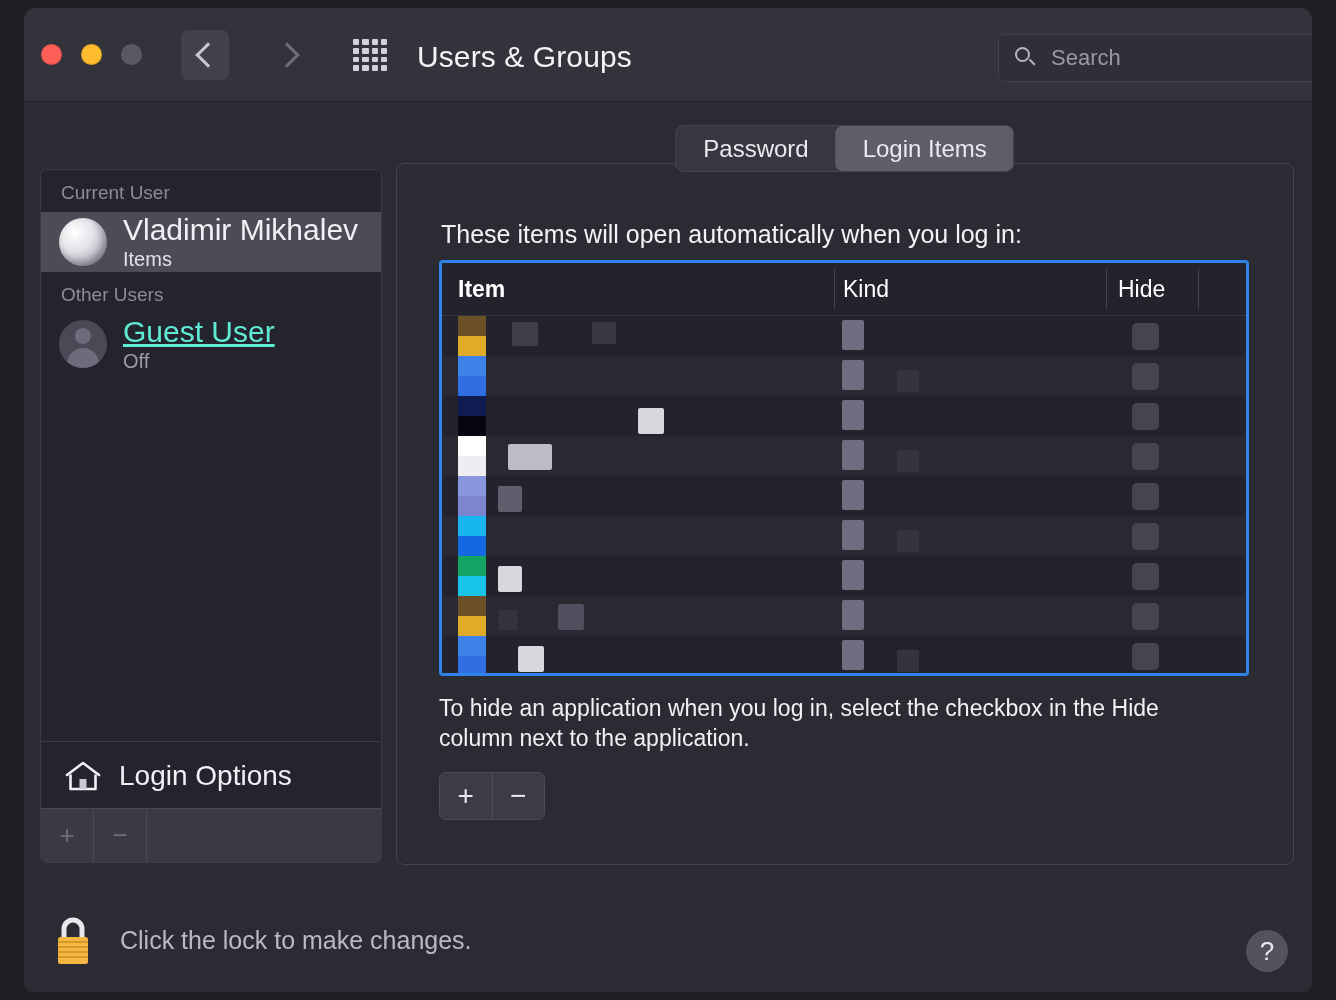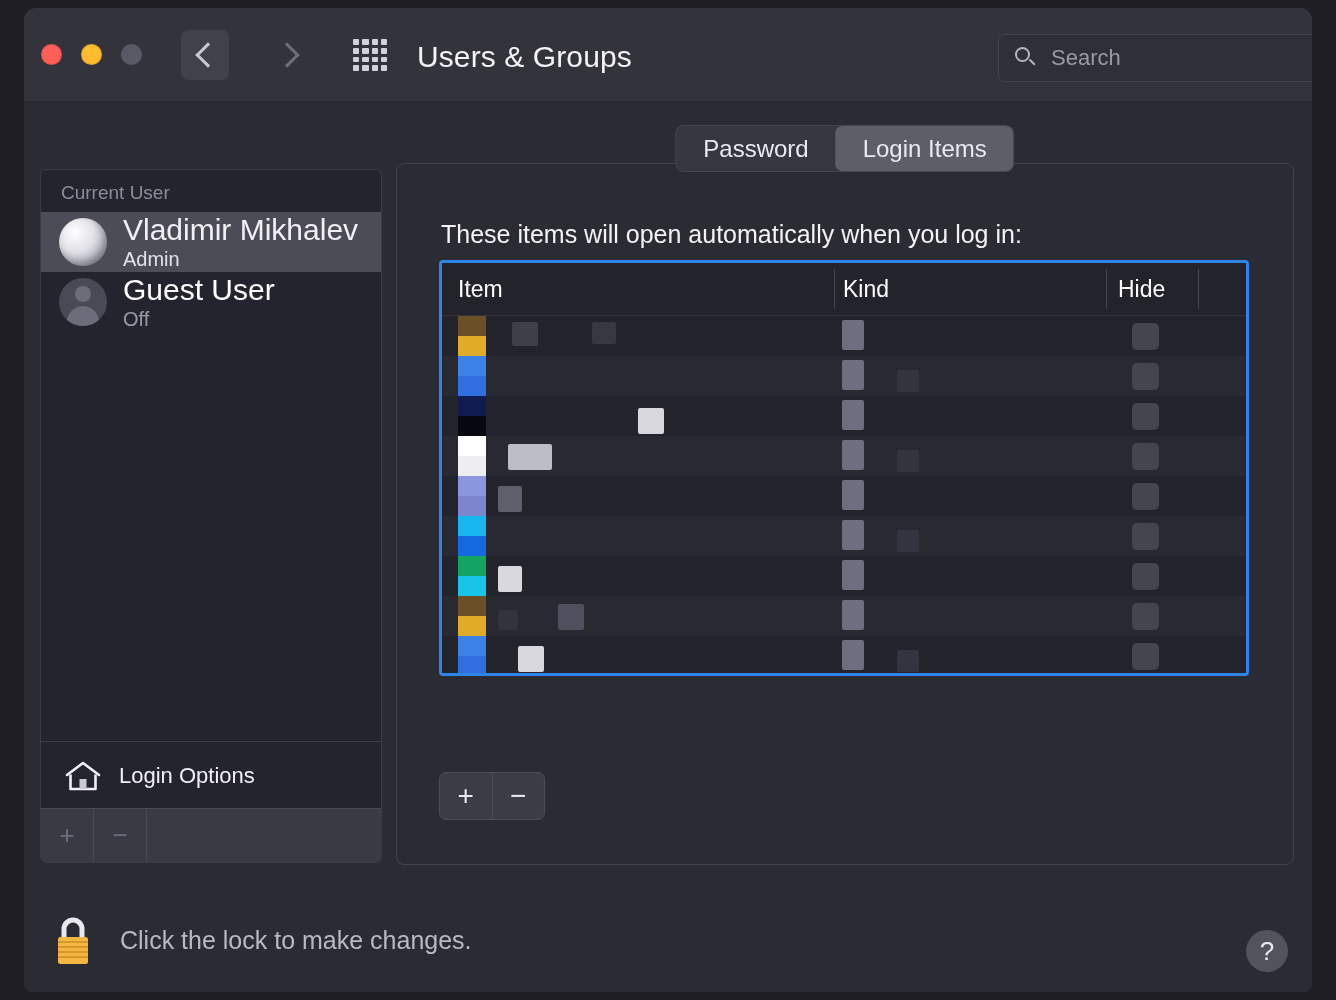--- a/index.html
+++ b/index.html
@@ -174,21 +174,21 @@
     content: "";
     position: absolute; left: 50%; top: 28px;
     transform: translateX(-50%);
     width: 32px; height: 24px;
     border-radius: 16px 16px 0 0;
     background: #6c6c7a;
   }
   .side-names { display: flex; flex-direction: column; justify-content: center; }
   .side-name { font-size: 30px; color: #f0f0f5; line-height: 1.15; }
   .side-sub  { font-size: 20px; color: #e2e2e9; line-height: 1.2; }
-  .side-row.dim .side-name { color: #ffffff; }
+  .side-row.dim .side-name { color: #5eead4; text-decoration: underline; }
   .side-row.dim .side-sub  { color: #9a9aa7; }
 
   #login-options-row {
     position: absolute;
     left: 0; bottom: 53px;
     width: 100%;
     height: 68px;
     display: flex; align-items: center;
     border-top: 1px solid #3c3c47;
     box-sizing: border-box;
@@ -203,21 +203,21 @@
     border-top: 1px solid #4a4a56;
     display: flex; align-items: stretch;
   }
   .sf-btn {
     width: 52px;
     display: flex; align-items: center; justify-content: center;
     color: #6e6e7b;
     font-size: 26px;
     border-right: 1px solid #4a4a56;
   }
-  #login-options-label { font-size: 22px; color: #f0f0f5; }
+  #login-options-label { font-size: 28px; color: #f0f0f5; }
 
   
   #panel {
     position: absolute;
     left: 372px; top: 62px;
     width: 896px; height: 700px;
     border: 1px solid #43434e;
     border-radius: 8px;
     background: #2b2b33;
   }
@@ -273,21 +273,21 @@
     top: 13px;
     font-size: 23px;
     color: #ffffff;
   }
   .th-sep {
     position: absolute;
     top: 6px;
     width: 1px; height: 40px;
     background: #45454f;
   }
-  #th-item { left: 16px; }
+  #th-item { left: 16px; font-weight: bold; }
   #th-kind { left: 401px; }
   #th-hide { left: 676px; }
   #sep-kind { left: 392px; }
   #sep-hide { left: 664px; }
   #sep-end  { left: 756px; }
 
   .row {
     position: relative;
     height: 40px;
     box-sizing: border-box;
@@ -401,24 +401,25 @@
 
   <div id="content">
 
     <div id="sidebar">
       <div class="side-section-title">Current User</div>
 
       <div class="side-row selected">
         <span class="side-avatar golf"></span>
         <span class="side-names">
           <span class="side-name">Vladimir Mikhalev</span>
-          <span class="side-sub">Admin</span>
+          <span class="side-sub">Items</span>
         </span>
       </div>
 
+      <div class="side-section-title">Other Users</div>
 
       <div class="side-row dim">
         <span class="side-avatar guest"></span>
         <span class="side-names">
           <span class="side-name">Guest User</span>
           <span class="side-sub">Off</span>
         </span>
       </div>
 
       <div id="login-options-row">
@@ -514,20 +515,21 @@
               <span class="colorchip" style="background: linear-gradient(rgb(61, 130, 232) 0px, rgb(61, 130, 232) 50%, rgb(47, 111, 224) 50%, rgb(47, 111, 224) 100%);"></span>
               <span class="blk" style="left: 76px; top: 10px; width: 26px; height: 26px; background: rgb(215, 215, 221);"></span>
               <span class="blk" style="left: 400px; top: 4px; width: 22px; height: 30px; background: rgb(110, 110, 128);"></span>
               <span class="blk" style="left: 455px; top: 14px; width: 22px; height: 22px; background: rgb(52, 52, 64);"></span>
               <span class="row-check" style="background: rgb(69, 69, 79);"></span>
             </div>
           </div>
 
       </div>
 
+      <div id="hint">To hide an application when you log in, select the checkbox in the Hide column next to the application.</div>
 
       <div id="addremove">
         <div class="ar-btn">+</div>
         <div class="ar-btn">−</div>
       </div>
     </div>
 
     <div id="lock-row">
       <span id="lock-icon">
         <svg width="50" height="56" viewBox="0 0 50 56">

